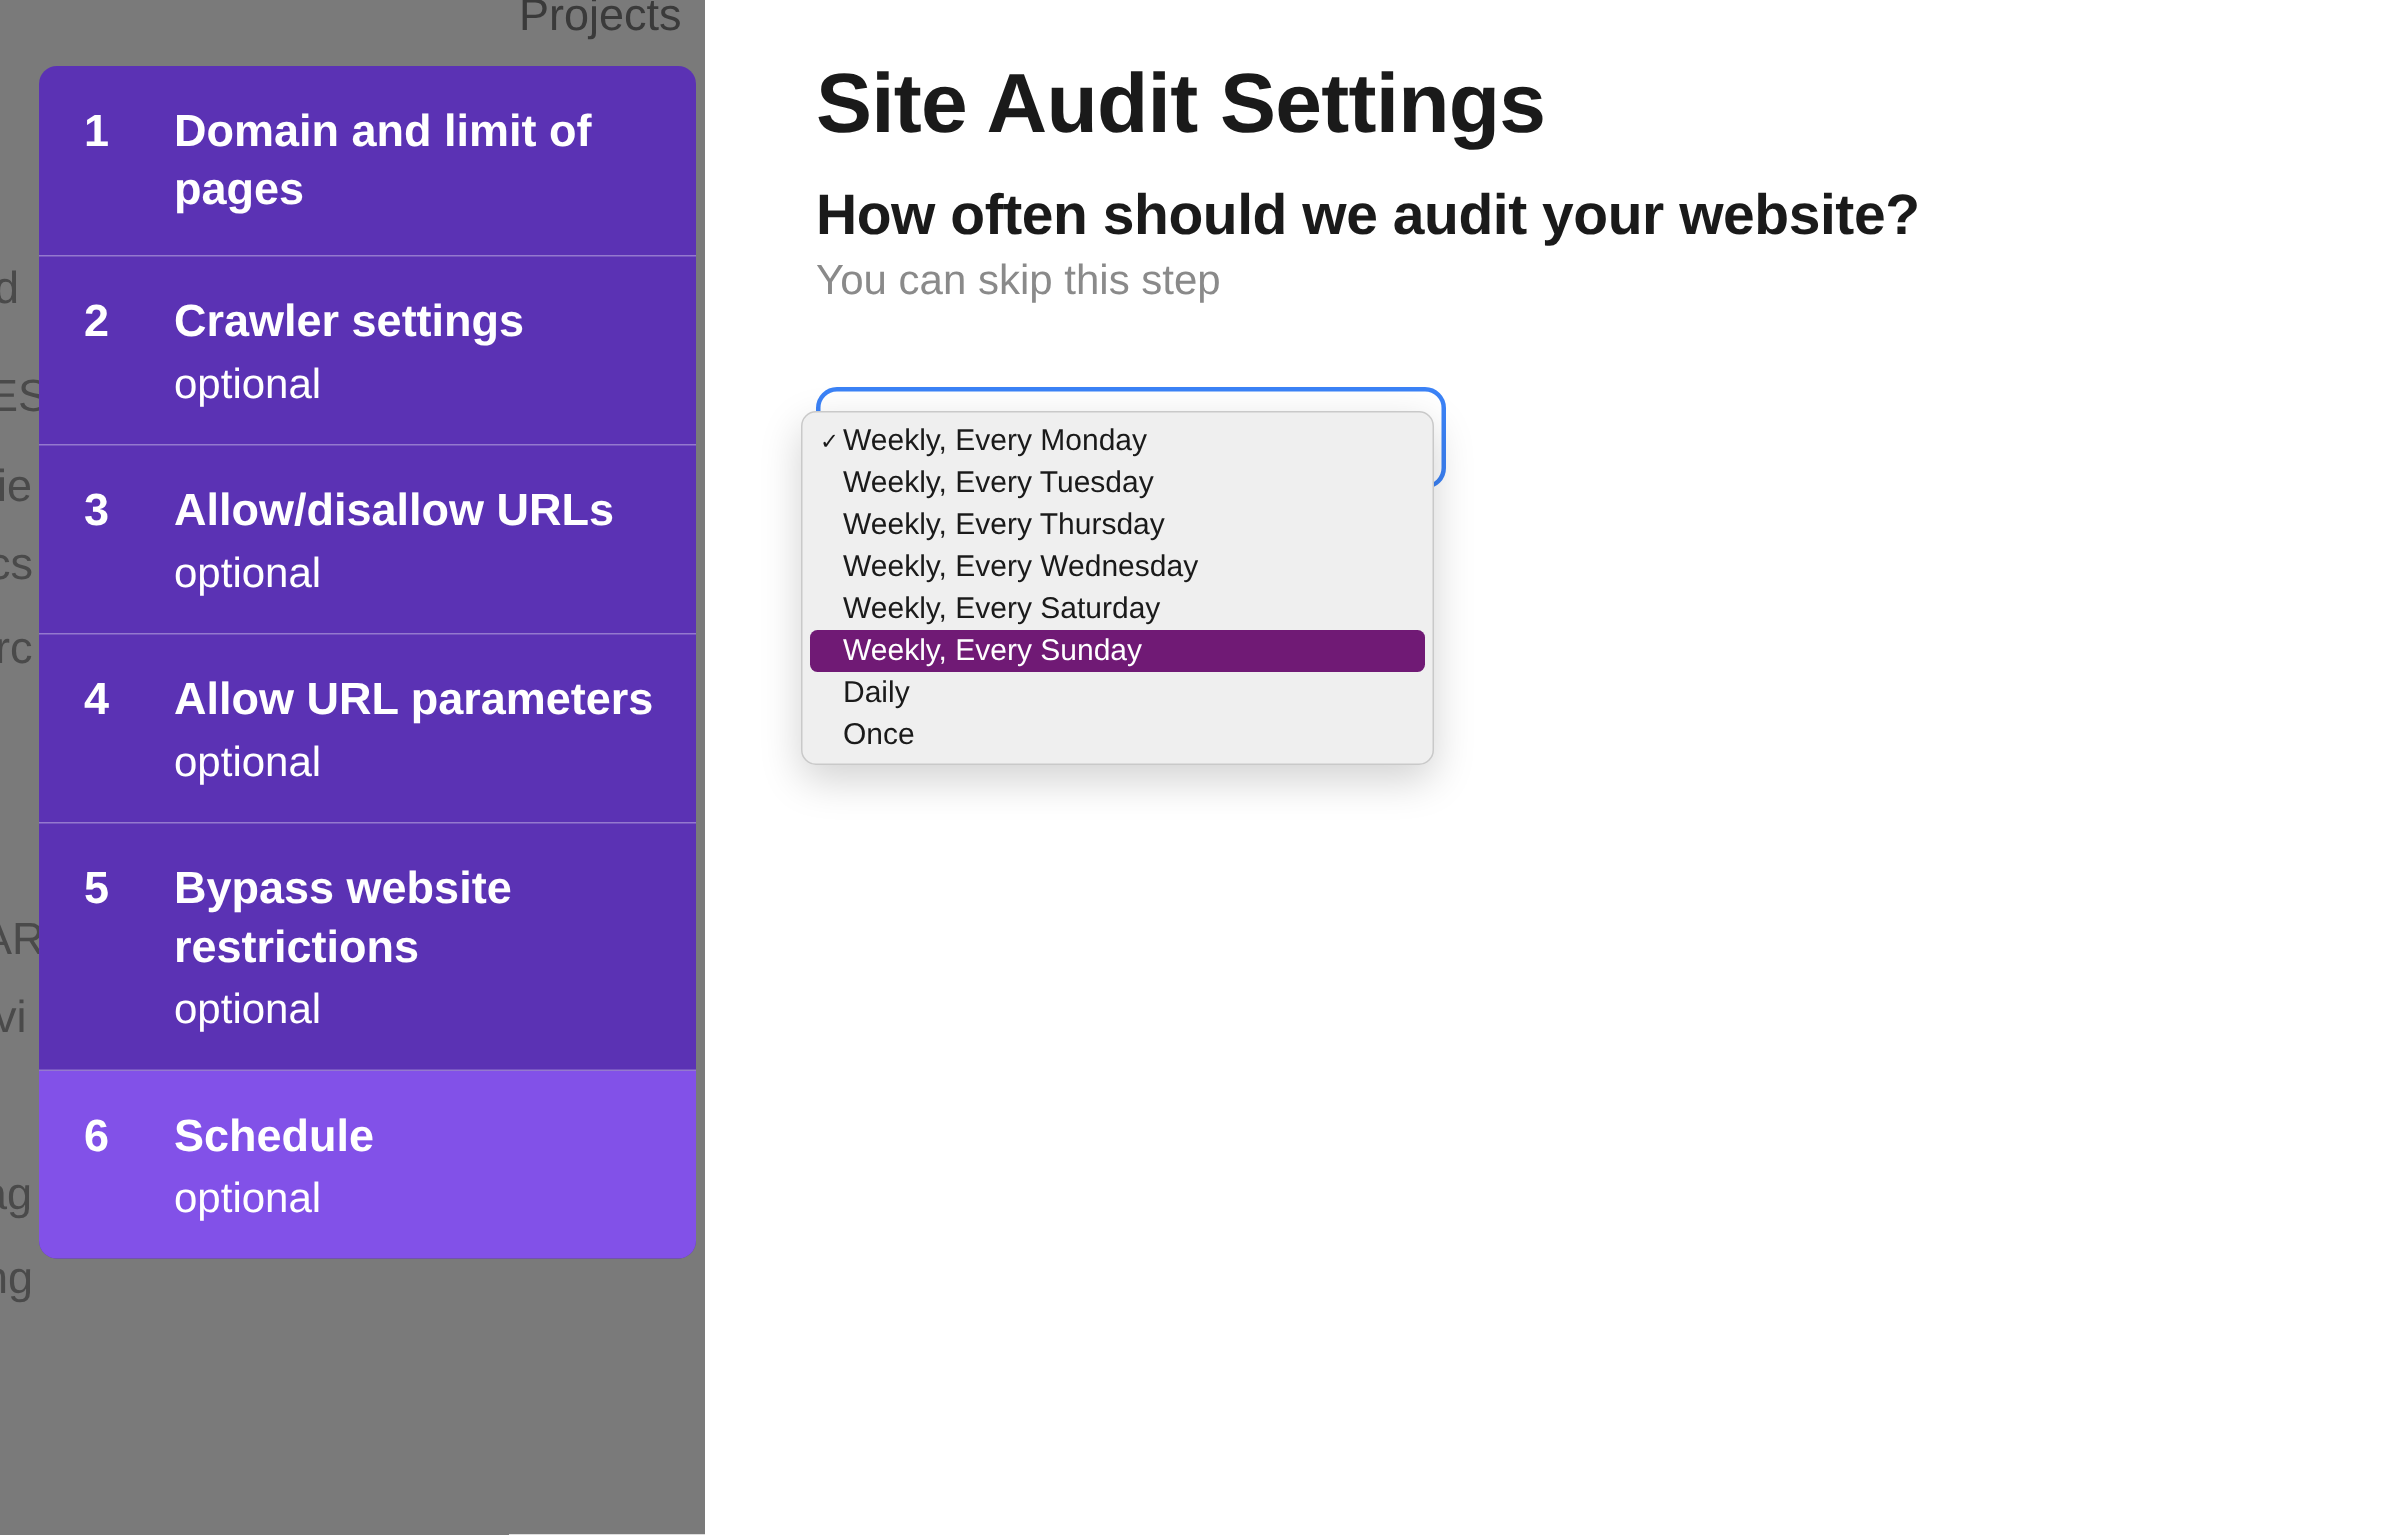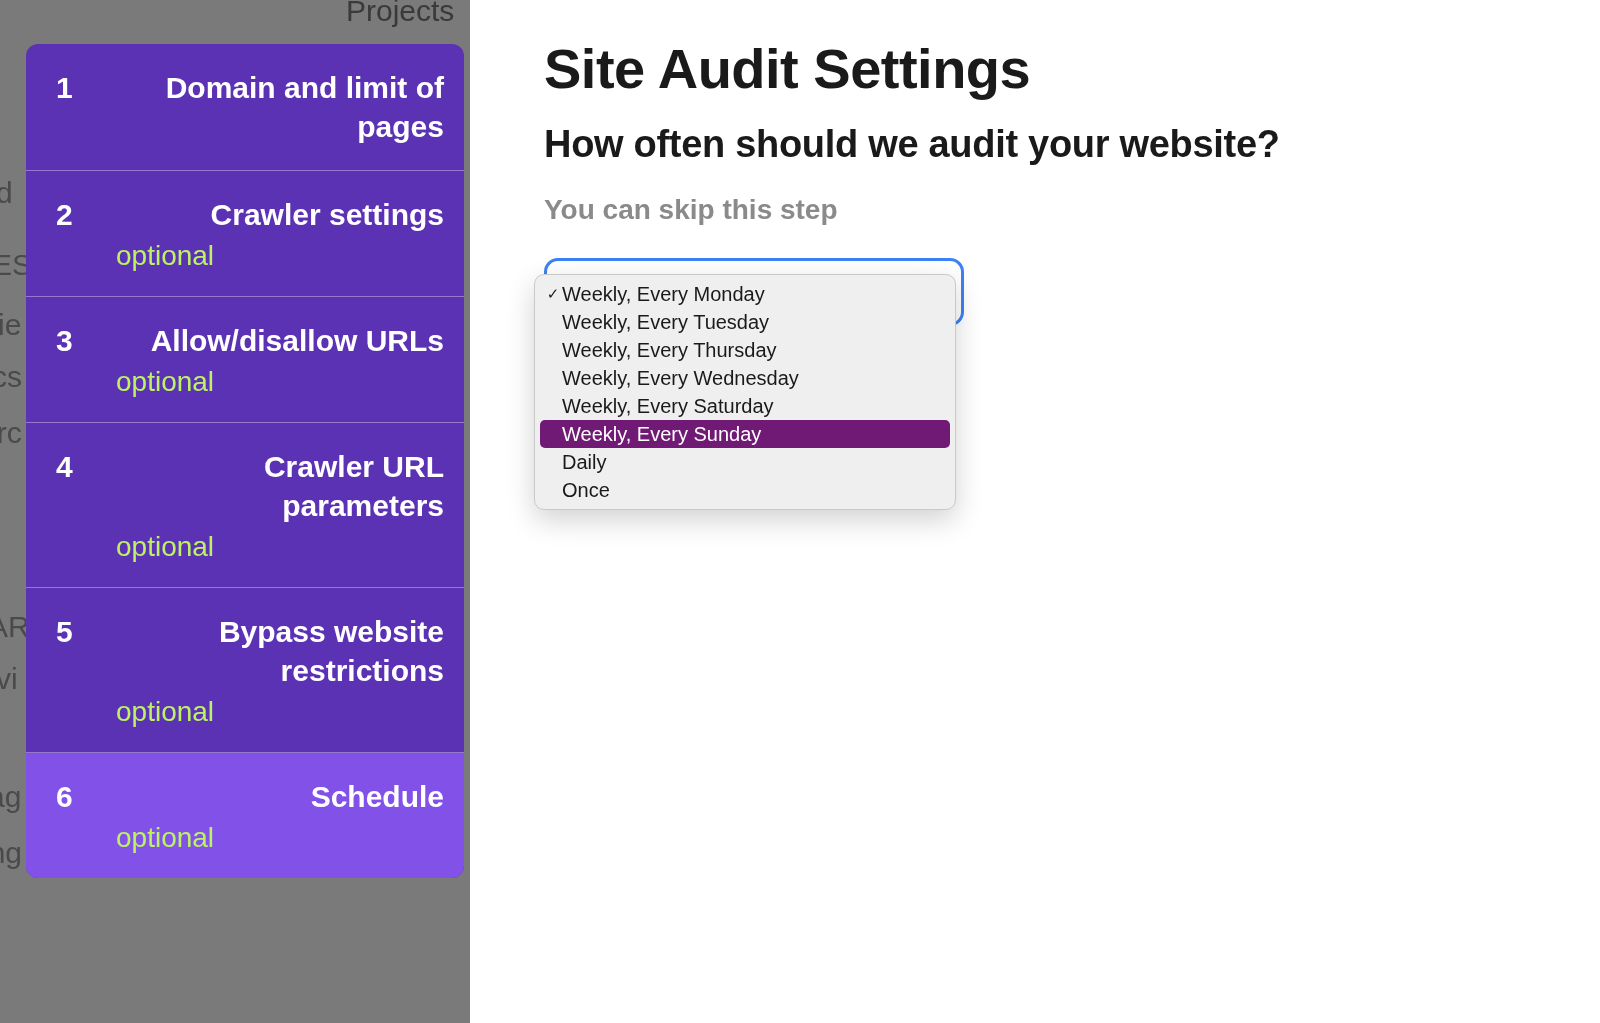--- a/index.html
+++ b/index.html
@@ -48,24 +48,23 @@
     font-size: 30px;
     font-weight: 800;
     line-height: 1.3;
   }
   .step-body { flex: 1; }
   .step-title {
     color: #fff;
     font-size: 30px;
     font-weight: 800;
     line-height: 1.3;
-    text-align: right;
   }
   .step-sub {
-    color: #bef264;
+    color: #ffffff;
     font-size: 28px;
     font-weight: 400;
     margin-top: 6px;
   }
 
   
   .main {
     position: absolute;
     left: 544px; top: 36px;
     right: 20px;
@@ -80,22 +79,21 @@
   .main-sub {
     font-size: 38px;
     font-weight: 800;
     color: #1a1a1a;
     margin-top: 22px;
     letter-spacing: -0.3px;
   }
   .main-hint {
     font-size: 28px;
     color: #8a8a8a;
-    margin-top: 28px;
-    font-weight: bold;
+    margin-top: 5px;
   }
 
   
   .select-field {
     position: absolute;
     left: 544px; top: 258px;
     width: 420px; height: 68px;
     border: 3px solid #3b82f6;
     border-radius: 14px;
     background: #fff;
@@ -179,21 +177,21 @@
   <div class="wizard-step">
     <div class="step-num">3</div>
     <div class="step-body">
       <div class="step-title">Allow/disallow URLs</div>
       <div class="step-sub">optional</div>
     </div>
   </div>
   <div class="wizard-step">
     <div class="step-num">4</div>
     <div class="step-body">
-      <div class="step-title">Crawler URL parameters</div>
+      <div class="step-title">Allow URL parameters</div>
       <div class="step-sub">optional</div>
     </div>
   </div>
   <div class="wizard-step">
     <div class="step-num">5</div>
     <div class="step-body">
       <div class="step-title">Bypass website restrictions</div>
       <div class="step-sub">optional</div>
     </div>
   </div>

